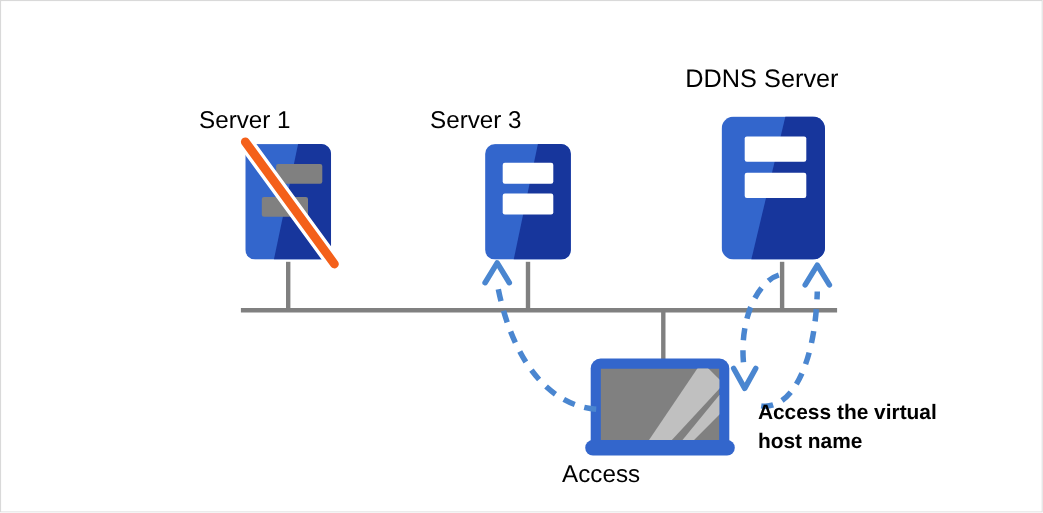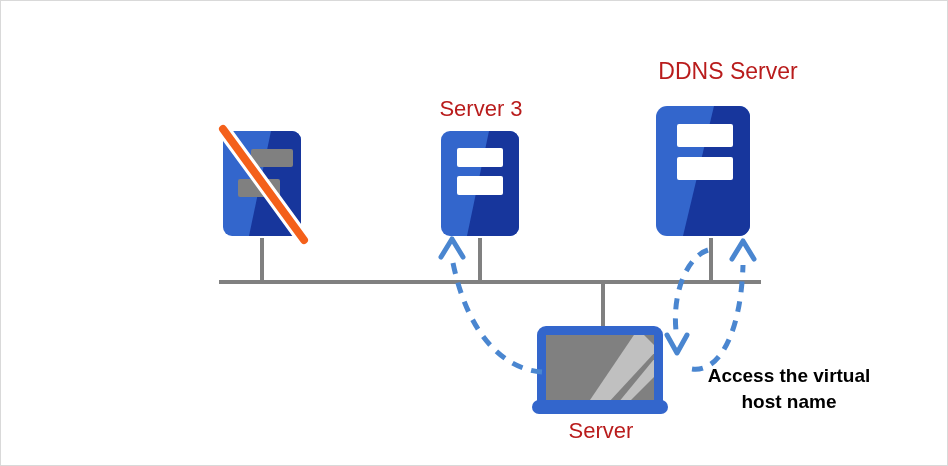--- a/index.html
+++ b/index.html
@@ -23,36 +23,36 @@
   #diagram-svg {
     position: absolute;
     left: 0;
     top: 0;
     width: 948px;
     height: 466px;
     display: block;
   }
   .node-label {
     position: absolute;
-    color: #b91c1c;
-    text-align: center;
+    color: #000000;
+    text-align: left;
     white-space: nowrap;
     font-weight: 400;
     line-height: 1.1;
   }
   .label-server1 { left: 180px; top: 96px; width: 180px; font-size: 22px; }
   .label-server2 { left: 390px; top: 96px; width: 180px; font-size: 22px; }
   .label-ddns    { left: 622px; top: 58px; width: 210px; font-size: 23px; }
   .label-client  { left: 510px; top: 418px; width: 180px; font-size: 22px; }
   .annotation {
     position: absolute;
     left: 688px;
     top: 362px;
     width: 200px;
-    text-align: center;
+    text-align: left;
     color: #000000;
     font-size: 19px;
     font-weight: bold;
     line-height: 1.35;
     white-space: pre-line;
   }
 </style>
 </head>
 <body>
 
@@ -149,23 +149,24 @@
       <polyline points="666,334 676,352 686,334" fill="none" stroke="#4a86d0" stroke-width="5" stroke-linecap="round" stroke-linejoin="round"></polyline>
     </g>
 
     <g>
       <path d="M 691,368 C 718,372 740,332 742,264" fill="none" stroke="#4a86d0" stroke-width="5" stroke-dasharray="11 9" stroke-linecap="butt"></path>
       <polyline points="731,258 742,240 753,258" fill="none" stroke="#4a86d0" stroke-width="5" stroke-linecap="round" stroke-linejoin="round"></polyline>
     </g>
 
   </svg>
 
+  <div class="node-label label-server1">Server 1</div>
 
   <div class="node-label label-server2">Server 3</div>
 
   <div class="node-label label-ddns">DDNS Server</div>
 
-  <div class="node-label label-client">Server</div>
+  <div class="node-label label-client">Access</div>
 
   <div class="annotation">Access the virtual
 host name</div>
 
 </div>
 
 </body></html>

